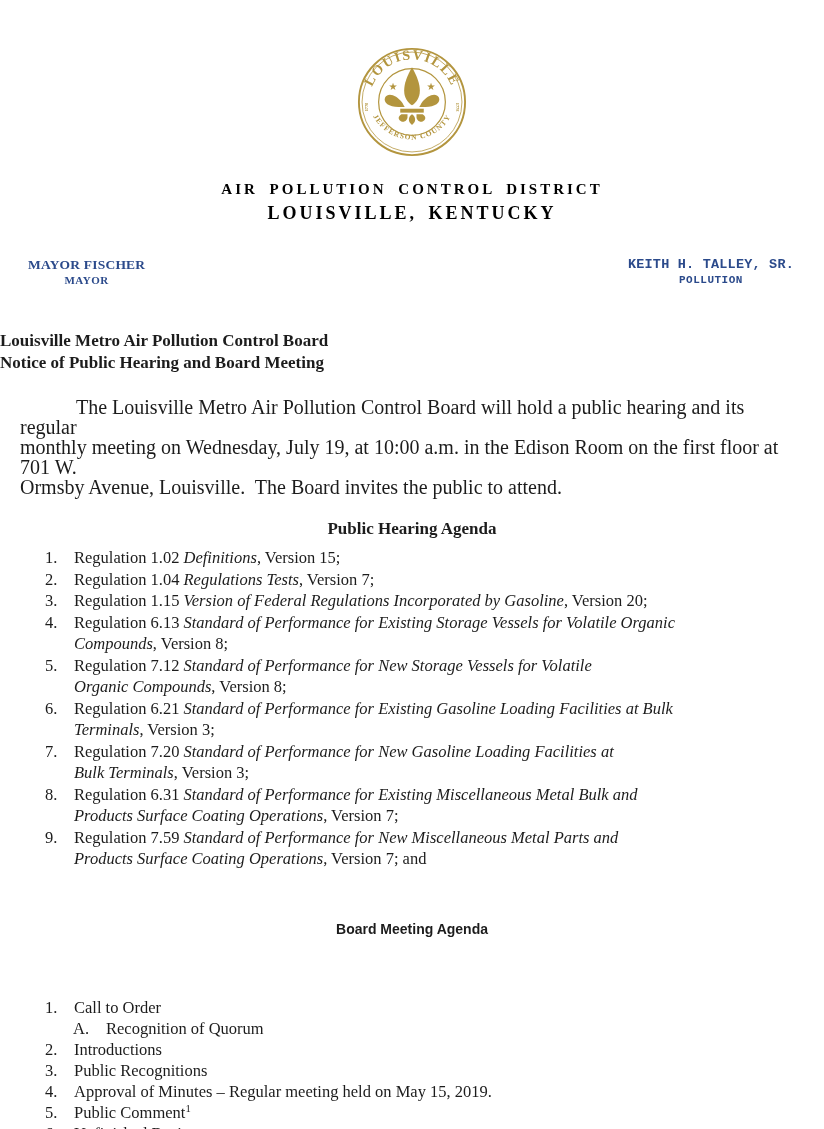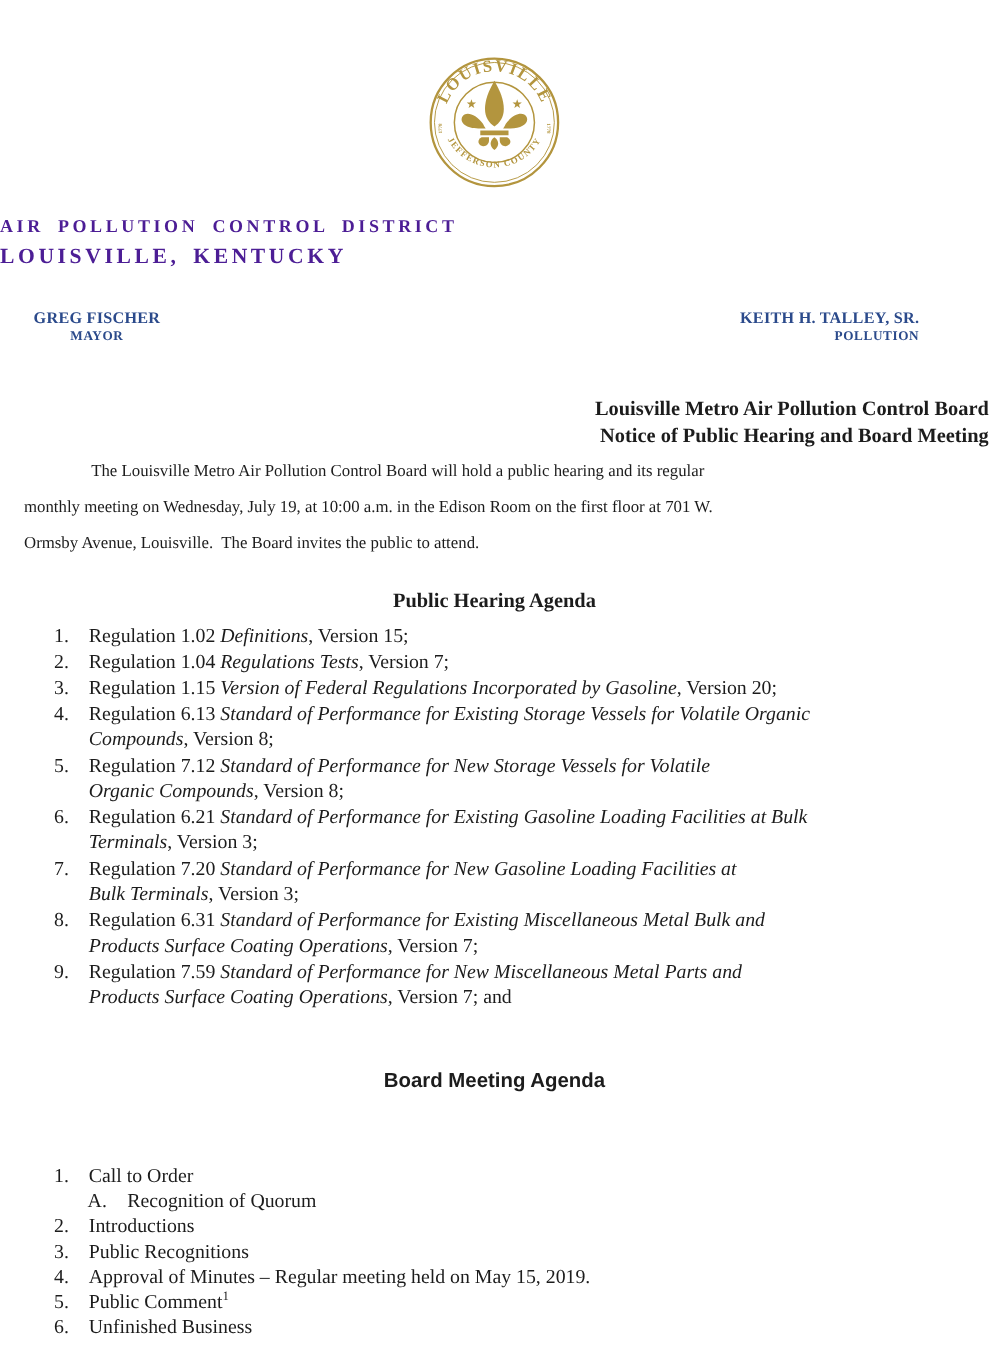--- a/index.html
+++ b/index.html
@@ -1,37 +1,37 @@
 <!DOCTYPE html>
 <html><head>
 <meta charset="utf-8">
 <style>
   html,body{margin:0;padding:0;background:#ffffff;}
   body{width:824px;height:1129px;font-family:"Liberation Serif",serif;color:#1c1c1c;}
   .page{position:relative;width:824px;height:1129px;overflow:hidden;background:#fff;}
 
   .seal-wrap{margin:46px auto 0 auto;width:112px;height:112px;text-align:center;}
 
-  .apcd-header{margin-top:22px;color:#4c1d95;font-weight:bold;}
+  .apcd-header{margin-top:22px;text-align:center;color:#000000;font-weight:bold;}
   .apcd-line1{font-size:15px;letter-spacing:3px;word-spacing:5px;line-height:19px;}
   .apcd-line2{font-size:18px;letter-spacing:3px;word-spacing:4px;line-height:18px;margin-top:5px;}
 
   .officials{margin-top:34px;display:flex;justify-content:space-between;color:#2b4a8b;font-weight:bold;}
   .official-left{margin-left:28px;text-align:center;}
-  .official-right{margin-right:58px;text-align:right;}
+  .official-right{margin-right:30px;text-align:center;font-family:Liberation Mono, monospace;}
   .official-name{font-size:13.5px;line-height:17px;letter-spacing:0.2px;}
   .official-title{font-size:11px;line-height:15px;letter-spacing:0.5px;}
 
-  .notice-title{margin-top:42px;text-align:right;font-weight:bold;font-size:17px;line-height:22px;}
+  .notice-title{margin-top:42px;text-align:left;font-weight:bold;font-size:17px;line-height:22px;}
 
-  .intro-paragraph{margin:5px 20px 0 20px;font-size:14px;line-height:30px;
+  .intro-paragraph{margin:23px 20px 0 20px;font-size:20px;line-height:20px;
     text-indent:56px;white-space:pre-wrap;}
 
   .section-heading{margin-top:21px;text-align:center;font-weight:bold;font-size:17px;line-height:22px;}
-  .section-heading.sans{font-family:"Liberation Sans",sans-serif;font-size:17px;}
+  .section-heading.sans{font-family:"Liberation Sans",sans-serif;font-size:14px;}
   .bm-heading{margin-top:48px;}
 
   .agenda-list{margin:7px 20px 0 45px;font-size:16.5px;line-height:21.5px;}
   .bm-list{margin-top:57px;line-height:21px;}
   .ag-item{display:flex;}
   .ag-num{width:29px;flex:none;}
   .ag-txt{flex:1;}
   .indent1{margin-left:28px;}
   .indent1 .ag-num{width:33px;}
   em{font-style:italic;}
@@ -72,21 +72,21 @@
     </svg>
   </div>
 
   <div class="apcd-header">
     <div class="apcd-line1">AIR POLLUTION CONTROL DISTRICT</div>
     <div class="apcd-line2">LOUISVILLE, KENTUCKY</div>
   </div>
 
   <div class="officials">
     <div class="official-left">
-      <div class="official-name">GREG FISCHER</div>
+      <div class="official-name">MAYOR FISCHER</div>
       <div class="official-title">MAYOR</div>
     </div>
     <div class="official-right">
       <div class="official-name">KEITH H. TALLEY, SR.</div>
       <div class="official-title">POLLUTION</div>
     </div>
   </div>
 
   <div class="notice-title">
     <div>Louisville Metro Air Pollution Control Board</div>

